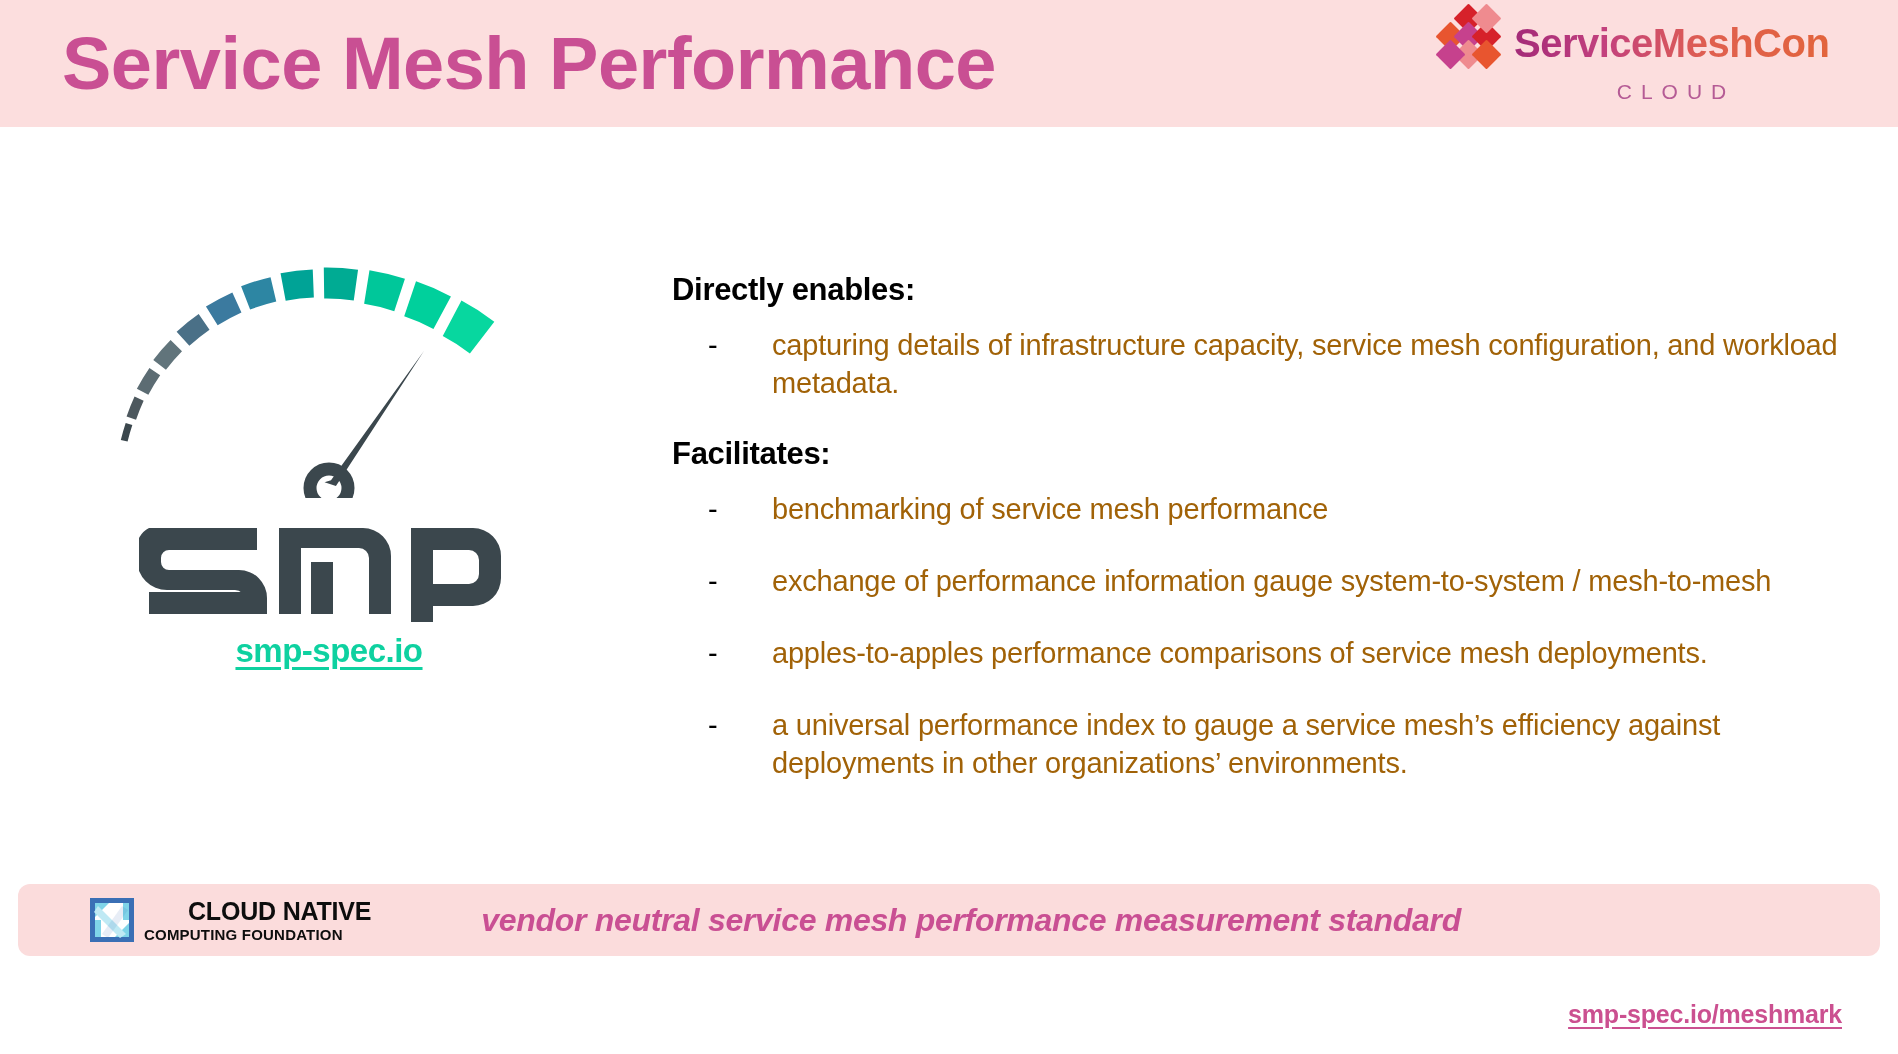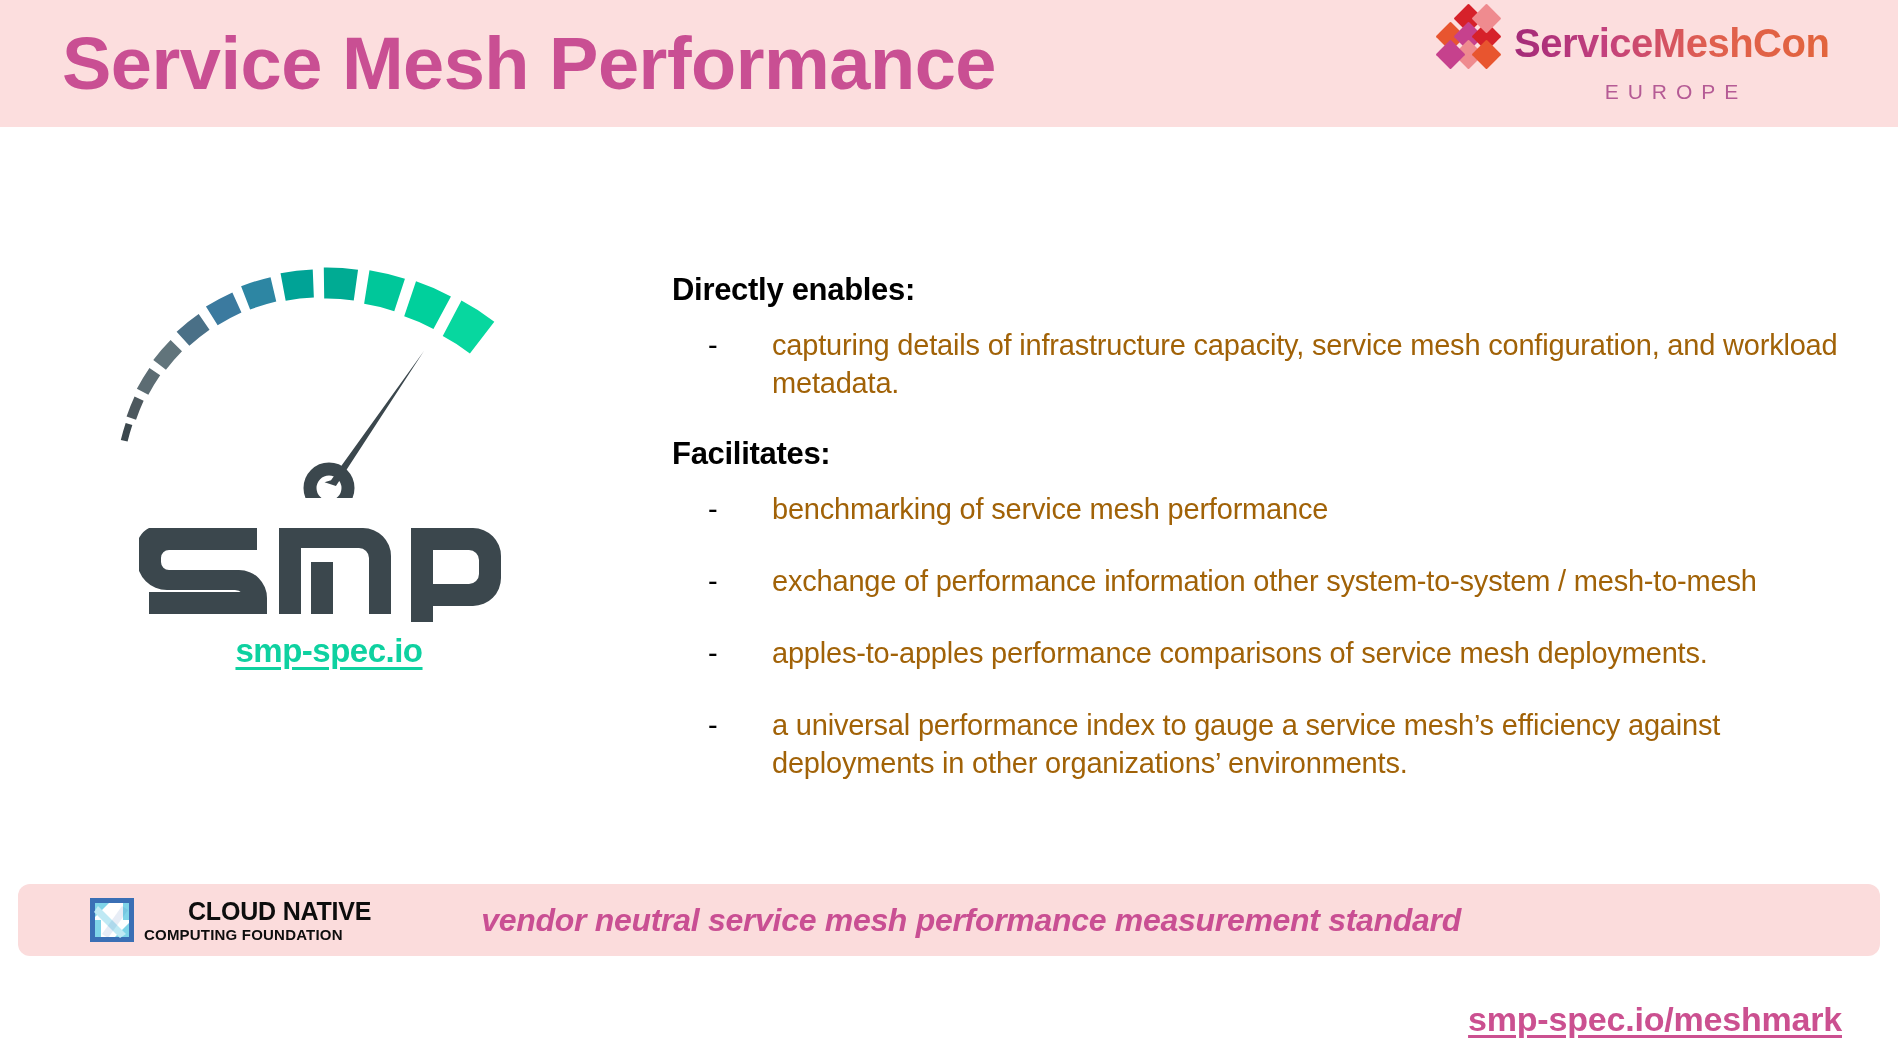--- a/index.html
+++ b/index.html
@@ -201,21 +201,21 @@
     color: #c94f93;
     letter-spacing: -0.3px;
     white-space: nowrap;
   }
 
   
   .meshmark-link {
     position: absolute;
     right: 56px;
     top: 1000px;
-    font-size: 34px;
+    font-size: 25px;
     font-weight: bold;
     color: #cb5090;
     text-underline-offset: 4px;
     letter-spacing: -0.2px;
   }
 </style>
 </head>
 <body>
 
 <div class="header-bar"></div>
@@ -229,21 +229,21 @@
       <i style="left:8px;  top:20px; background:#e8552f;"></i>
       <i style="left:26px; top:20px; background:#c6418d;"></i>
       <i style="left:44px; top:20px; background:#d6212a;"></i>
       <i style="left:44px; top:2px;  background:#ef8b8f;"></i>
       <i style="left:26px; top:38px; background:#ef8b8f;"></i>
       <i style="left:8px;  top:38px; background:#c6418d;"></i>
       <i style="left:44px; top:38px; background:#e8552f;"></i>
     </div>
     <div class="smc-word">ServiceMeshCon</div>
   </div>
-  <div class="smc-europe">EUROPE</div>
+  <div class="smc-europe">CLOUD</div>
 </div>
 
 <div class="left-col">
 
   <svg class="gauge" viewBox="0 0 520 260">
     <g transform="translate(260,250)">
 
       <g fill="none" stroke-linecap="butt">
         <path d="M -204.8 -47.2 A 210 210 0 0 1 -200.0 -64.0" stroke="#3b474d" stroke-width="7"></path>
         <path d="M -197.7 -69.8 A 210 210 0 0 1 -189.9 -89.3" stroke="#4d585e" stroke-width="10"></path>
@@ -292,21 +292,21 @@
   </ul>
 
   <div class="sec-head second">Facilitates:</div>
   <ul class="bullets">
     <li class="bullet">
       <span class="dash">-</span>
       <span class="txt">benchmarking of service mesh performance</span>
     </li>
     <li class="bullet">
       <span class="dash">-</span>
-      <span class="txt">exchange of performance information other system-to-system / mesh-to-mesh</span>
+      <span class="txt">exchange of performance information gauge system-to-system / mesh-to-mesh</span>
     </li>
     <li class="bullet">
       <span class="dash">-</span>
       <span class="txt">apples-to-apples performance comparisons of service mesh deployments.</span>
     </li>
     <li class="bullet tight">
       <span class="dash">-</span>
       <span class="txt">a universal performance index to gauge a service mesh’s efficiency against deployments in other organizations’ environments.</span>
     </li>
   </ul>

